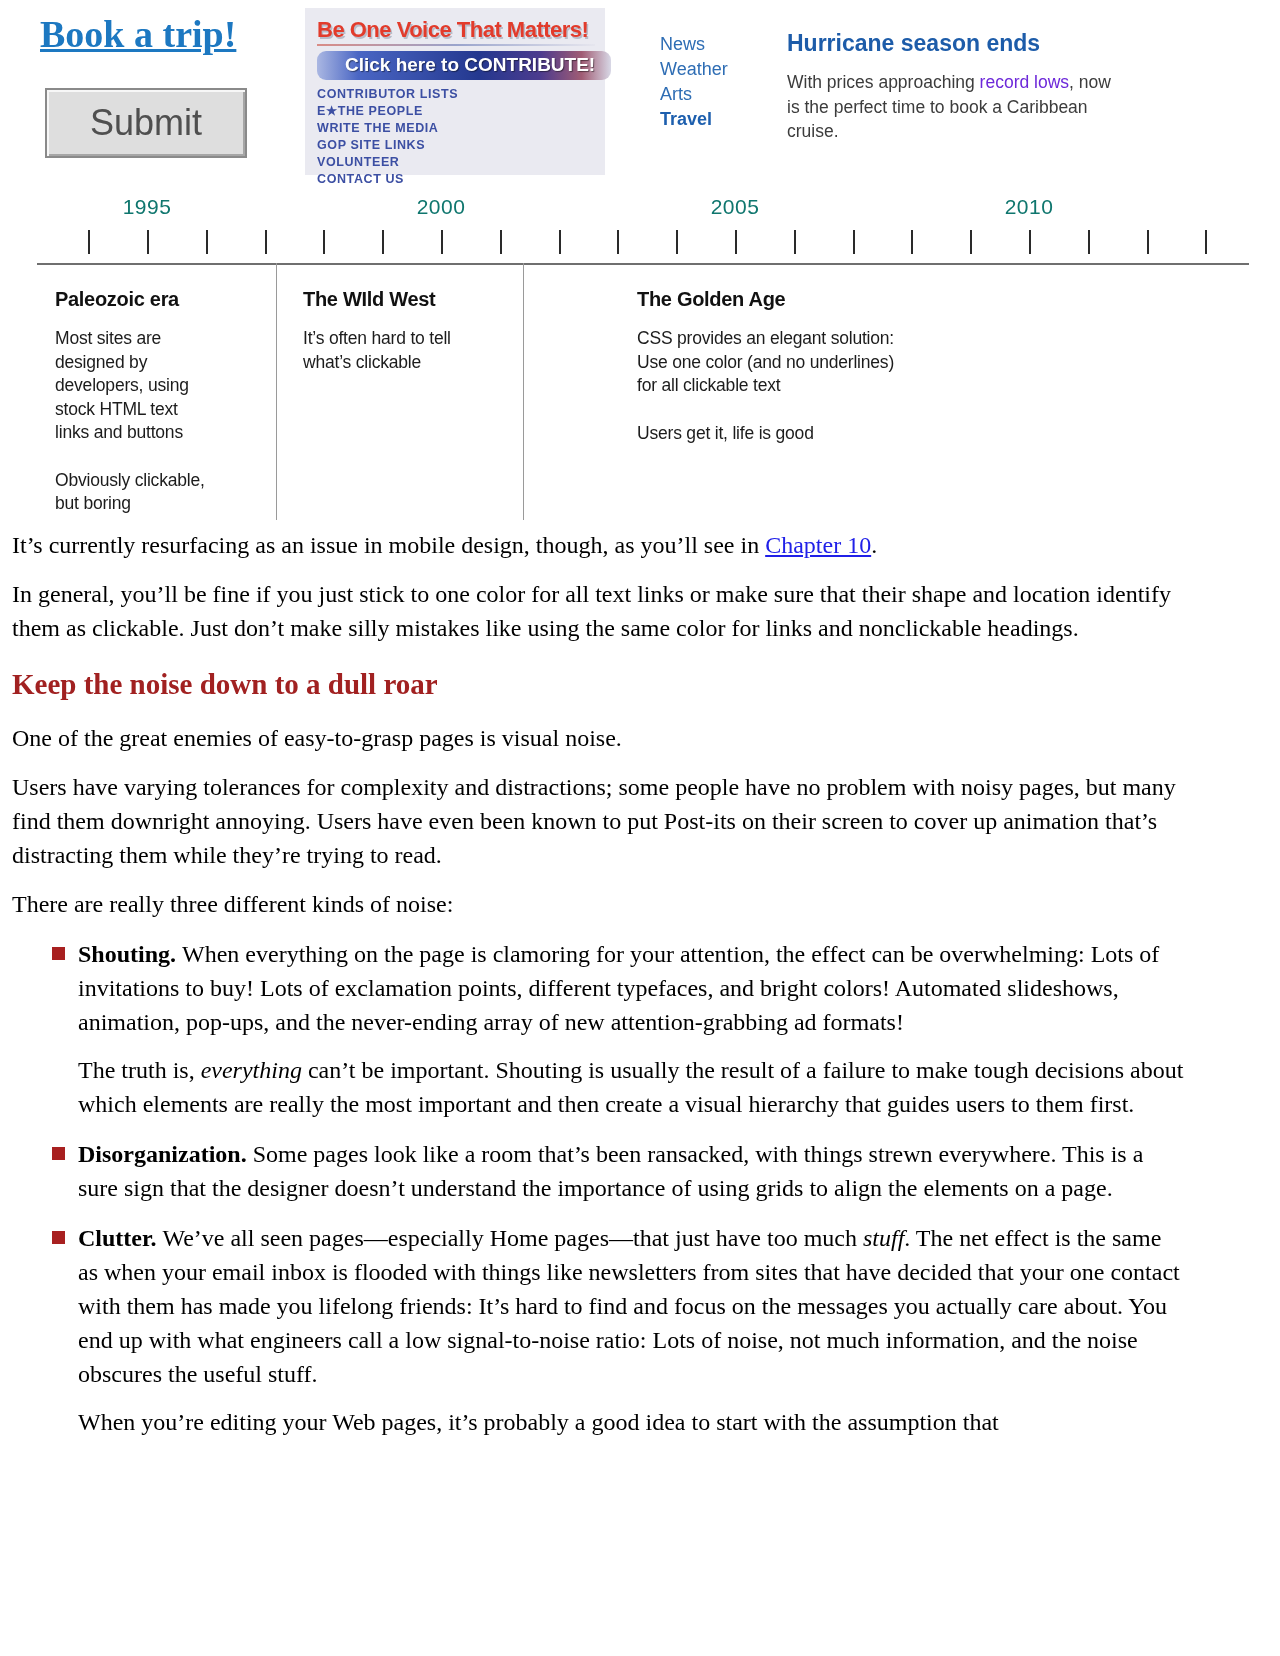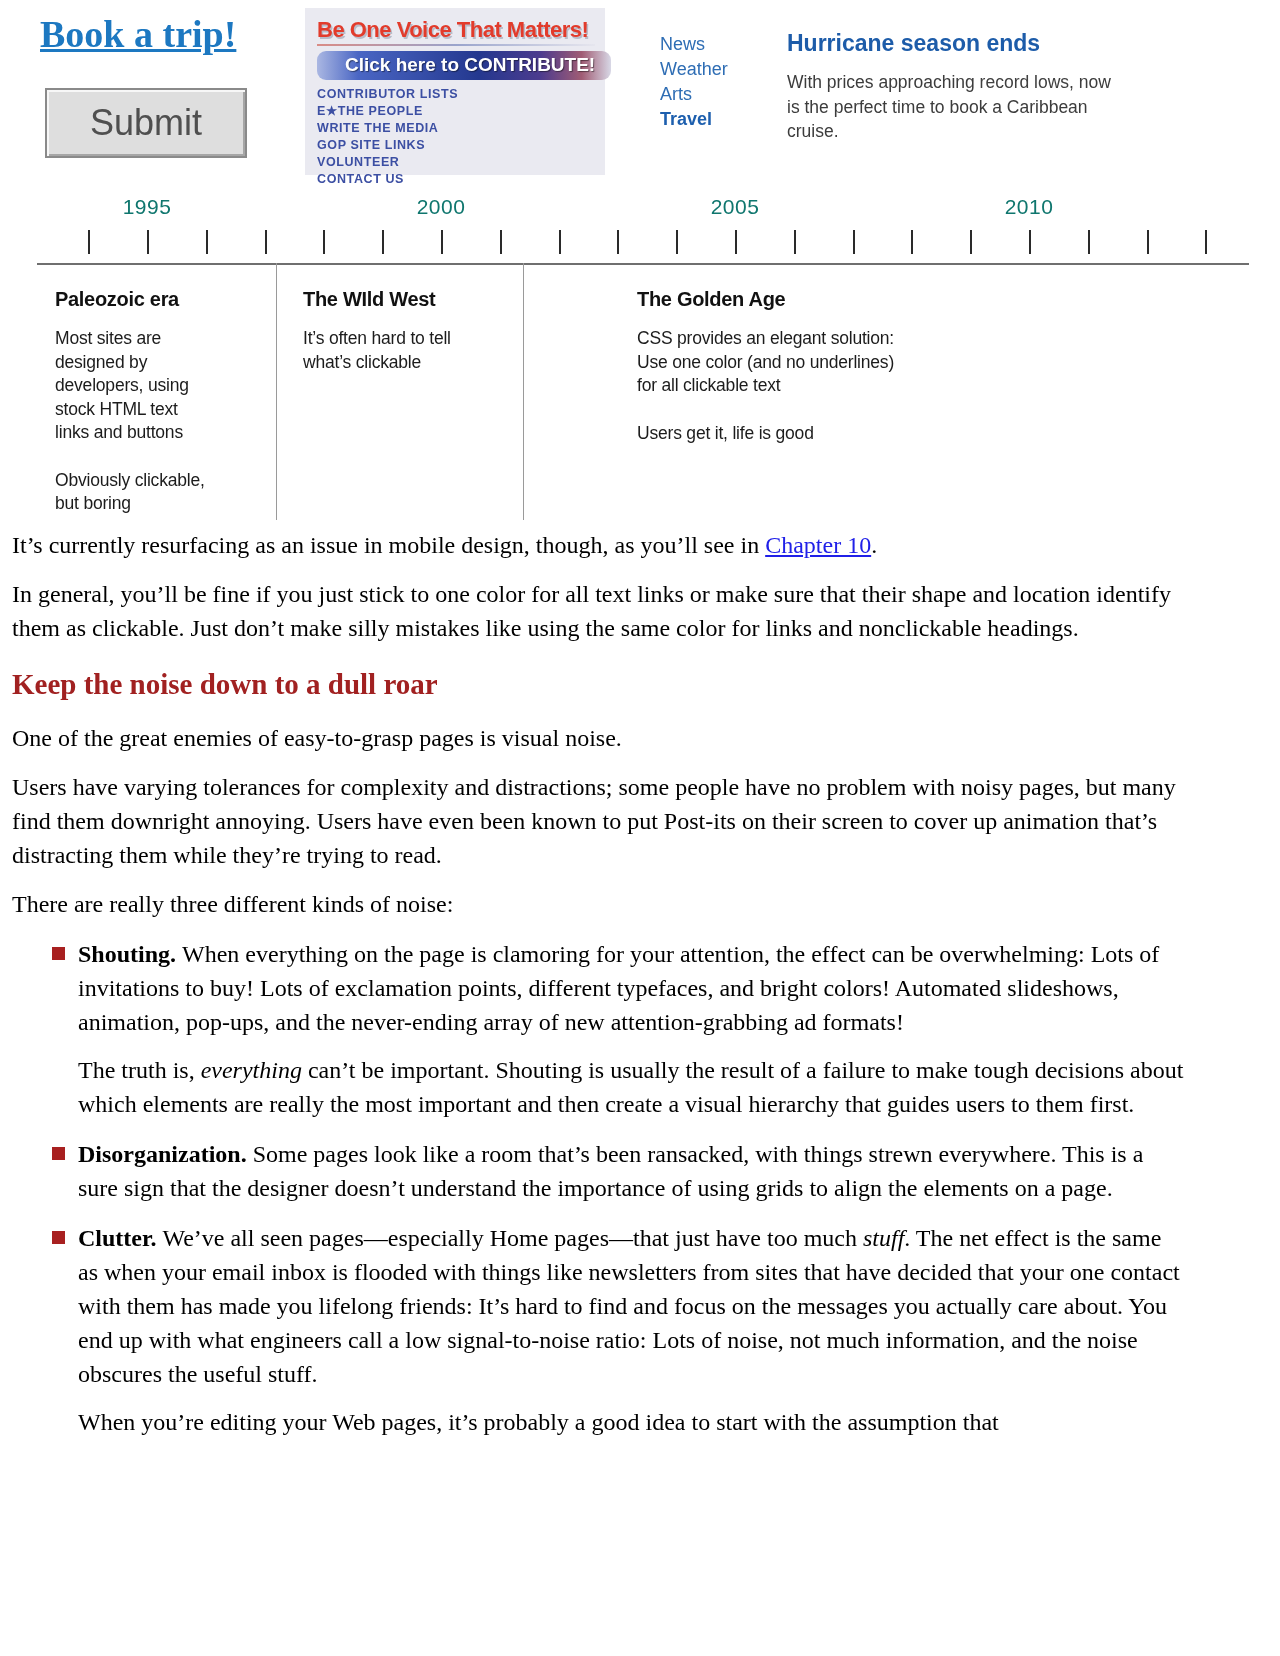--- a/index.html
+++ b/index.html
@@ -45,21 +45,21 @@
   }
   .mini-nav {
     position:absolute; left:660px; top:32px;
     font-family:"Liberation Sans", sans-serif; font-size:18px; line-height:25px;
   }
   .mini-nav .nav-item { color:#2e6db4; cursor:pointer; }
   .mini-nav .nav-item.active { color:#1d5fae; font-weight:bold; }
   .news { position:absolute; left:787px; top:30px; width:335px; font-family:"Liberation Sans", sans-serif; }
   .news-headline { margin:0 0 13px 0; font-size:23px; font-weight:bold; color:#1d5ca9; }
   .news-body { margin:0; font-size:17.5px; line-height:24.5px; color:#3c3c3c; }
-  .news-body a { color:#404040; text-decoration:none; cursor:pointer; }
+  .news-body a { color:#6d28d9; text-decoration:none; cursor:pointer; }
 
   .timeline { position:absolute; left:37px; top:195px; width:1212px; height:68px; border-bottom:2px solid #6f6f6f; }
   .tl-year {
     position:absolute; top:0; transform:translateX(-50%);
     font-family:"Liberation Sans", sans-serif; font-size:21px; color:#0f766e; letter-spacing:0.5px;
   }
   .tl-tick { position:absolute; bottom:9px; width:2px; height:24px; background:#2a2a2a; }
 
   .col-div { position:absolute; top:263px; height:257px; width:1px; background:#9a9a9a; }
   .col-div-1 { left:276px; }

